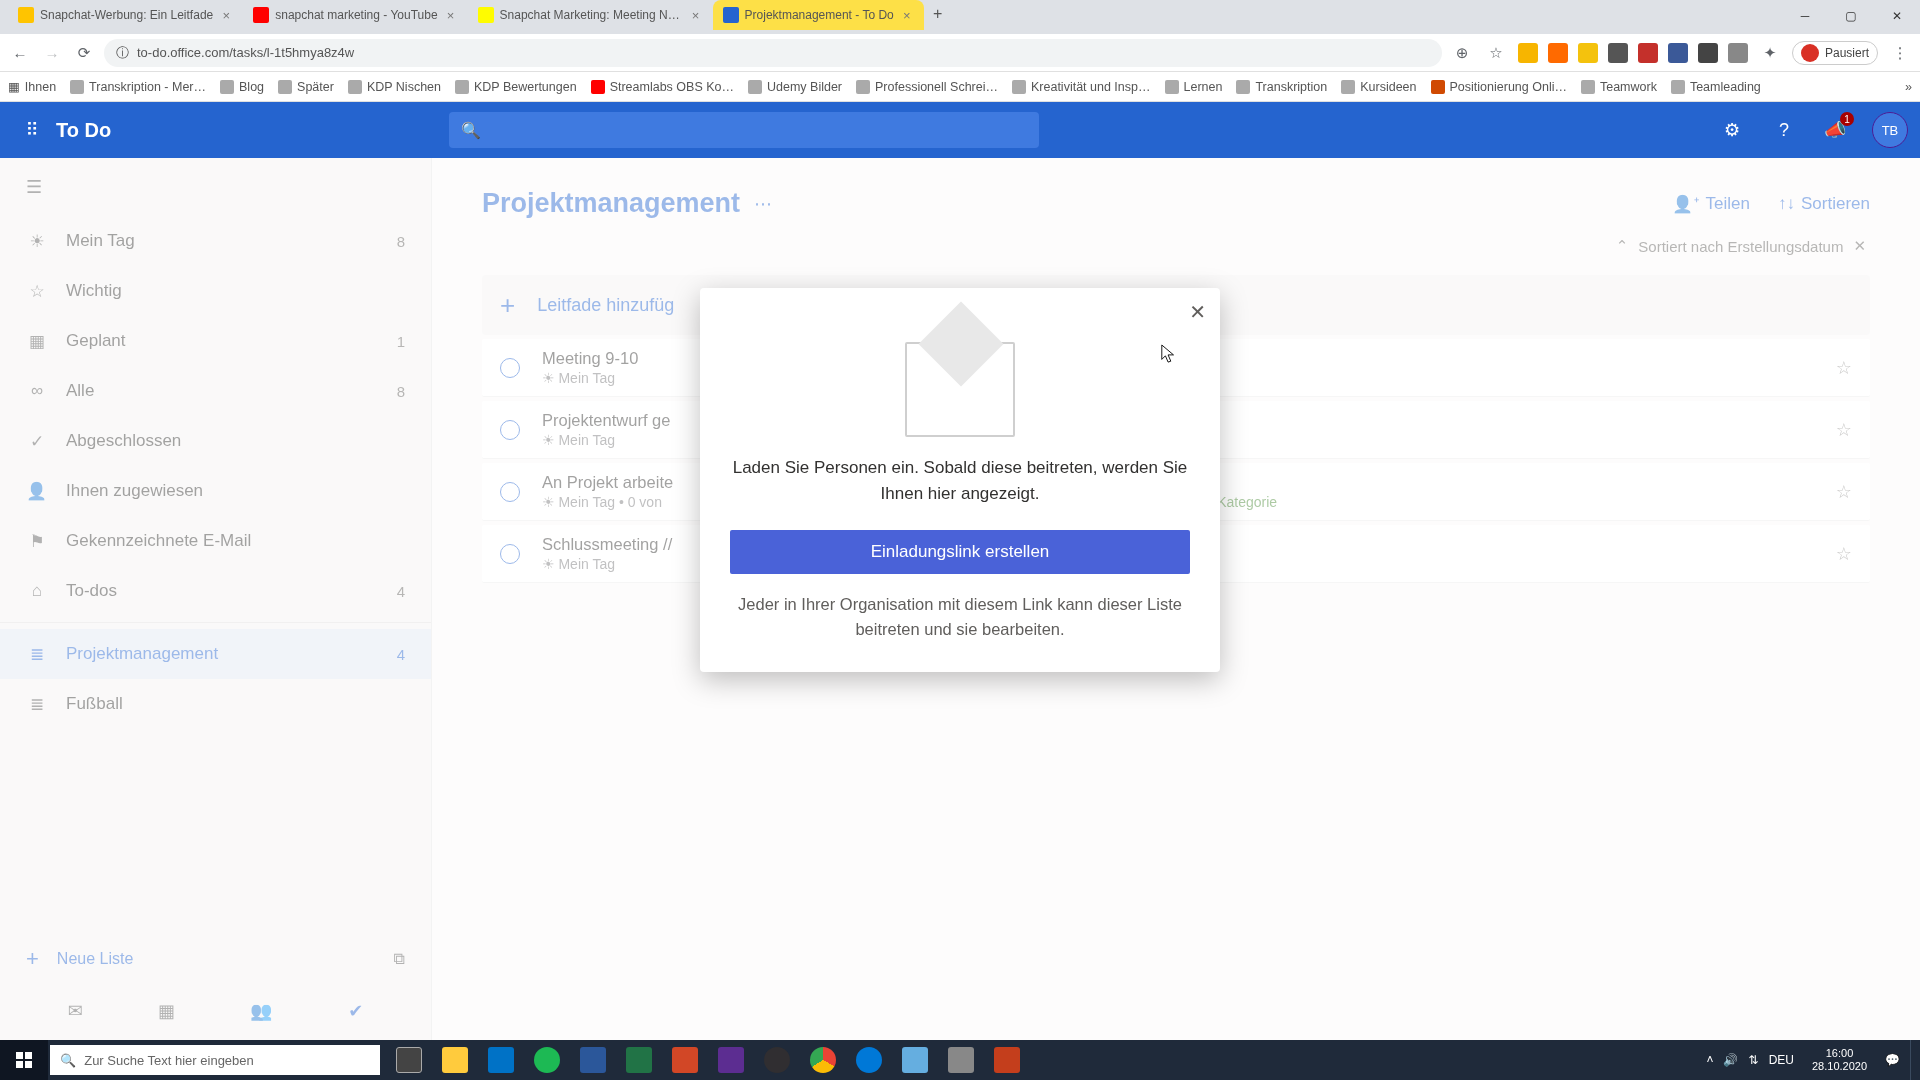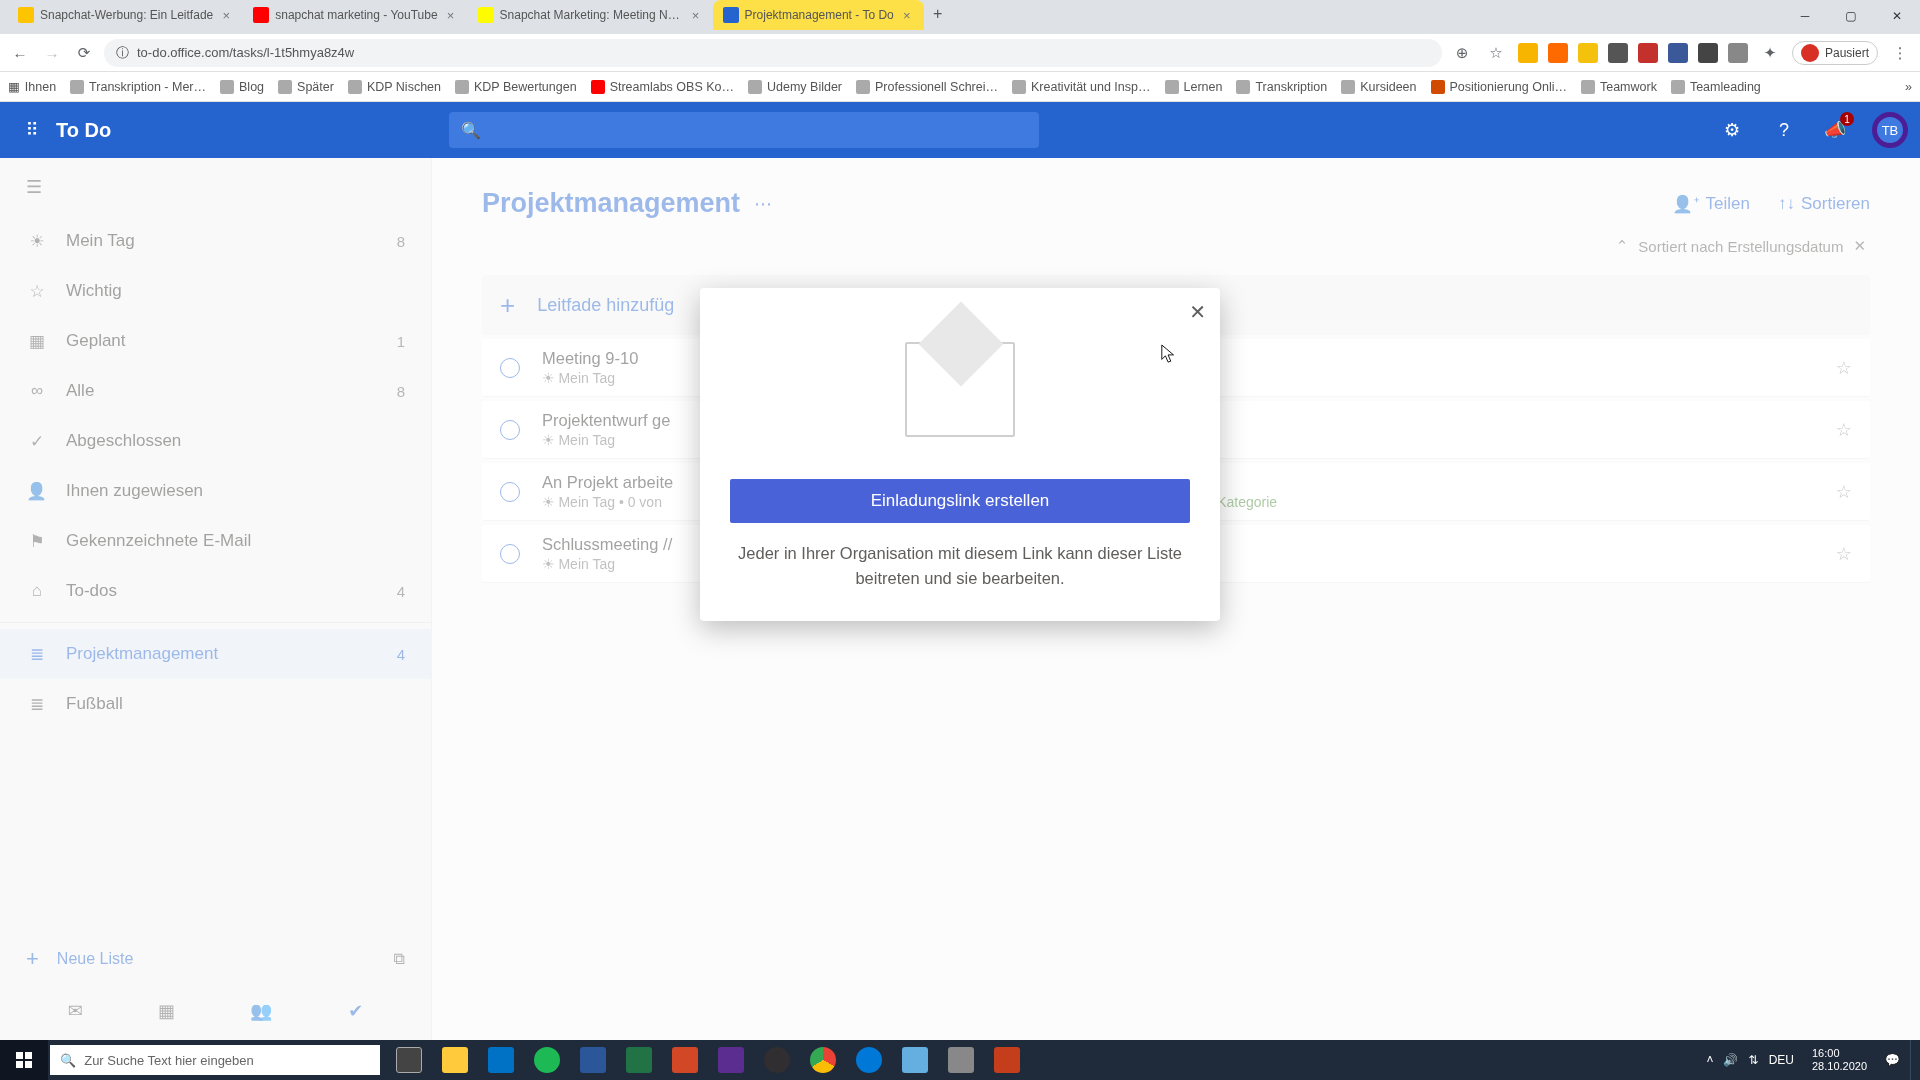--- a/index.html
+++ b/index.html
@@ -31,21 +31,21 @@
 
 
 .app { flex: 1; display: flex; flex-direction: column; position: relative; }
 .app-header { height: 56px; background: #2564cf; display: flex; align-items: center; padding: 0 12px; color: #fff; }
 .waffle { width: 40px; height: 40px; display: flex; align-items: center; justify-content: center; font-size: 18px; }
 .app-title { font-size: 20px; font-weight: 600; margin-left: 4px; }
 .app-search { margin: 0 auto; width: 590px; height: 36px; background: #3f7ae0; border-radius: 4px; display: flex; align-items: center; padding: 0 12px; color: #cfe0fa; }
 .hdr-right { display: flex; align-items: center; gap: 20px; margin-left: auto; }
 .hdr-icon { width: 32px; height: 32px; display: flex; align-items: center; justify-content: center; position: relative; font-size: 18px; }
 .badge { position: absolute; top: -2px; right: -2px; background: #a80000; color: #fff; font-size: 10px; width: 14px; height: 14px; border-radius: 50%; display: flex; align-items: center; justify-content: center; }
-.avatar { width: 36px; height: 36px; border-radius: 50%; background: #3f7ae0; border: 5px solid #4c1d95; display: flex; align-items: center; justify-content: center; font-size: 13px; }
+.avatar { width: 36px; height: 36px; border-radius: 50%; background: #3f7ae0; border: 1px solid #4c1d95; display: flex; align-items: center; justify-content: center; font-size: 13px; }
 
 .app-body { flex: 1; display: flex; background: #f5f5f5; position: relative; }
 .sidebar { width: 432px; background: #f3f2f1; border-right: 1px solid #e4e4e4; display: flex; flex-direction: column; }
 .hamburger { padding: 18px 0 10px 26px; color: #555; font-size: 18px; }
 .side-list { padding-top: 8px; }
 .side-item { display: flex; align-items: center; height: 50px; padding: 0 26px; font-size: 17px; color: #323130; gap: 18px; }
 .side-item .ic { width: 22px; text-align: center; color: #555; }
 .side-item .count { margin-left: auto; color: #605e5c; font-size: 15px; }
 .side-item.selected { background: #e1e7f1; color: #2564cf; font-weight: 400; }
 .side-item.selected .ic, .side-item.selected .count { color: #2564cf; }
@@ -87,21 +87,21 @@
 .cursor { position: absolute; width: 18px; height: 22px; pointer-events: none; }
 
 
 .taskbar { height: 40px; background: #1f2a3a; display: flex; align-items: center; color: #fff; font-size: 12px; }
 .taskbar .start { width: 48px; height: 40px; display: flex; align-items: center; justify-content: center; background: #0f1622; }
 .taskbar .search { width: 330px; height: 30px; background: #fff; color: #666; display: flex; align-items: center; padding: 0 10px; gap: 8px; margin-left: 2px; font-size: 13px; }
 .taskbar .tb-icons { display: flex; margin-left: 6px; }
 .taskbar .tb-icons div { width: 46px; height: 40px; display: flex; align-items: center; justify-content: center; }
 .taskbar .tb-icons .ic-box { width: 26px; height: 26px; border-radius: 3px; }
 .taskbar .tray { margin-left: auto; display: flex; align-items: center; gap: 10px; padding-right: 4px; }
-.taskbar .clock { text-align: left; line-height: 1.2; font-size: 11px; padding: 0 8px; }
+.taskbar .clock { text-align: center; line-height: 1.2; font-size: 11px; padding: 0 8px; }
 </style>
 </head>
 <body>
 
 <div class="chrome">
 
   <div class="tabs-strip">
     <div class="tab">
         <div class="favicon" style="background:#ffc400"></div>
         <span class="title">Snapchat-Werbung: Ein Leitfade</span>
@@ -374,20 +374,21 @@
               <div class="meta">☀ Mein Tag</div>
             </div>
           <div class="star">☆</div>
         </div>
       </div>
 
       <div class="dim-overlay">
         <div class="modal">
           <div class="close">✕</div>
           <div class="illus"></div>
+          <p>Laden Sie Personen ein. Sobald diese beitreten, werden Sie Ihnen hier angezeigt.</p>
           <button class="btn">Einladungslink erstellen</button>
           <p class="subtext">Jeder in Ihrer Organisation mit diesem Link kann dieser Liste beitreten und sie bearbeiten.</p>
           <svg class="cursor" style="left:460px;top:55px" viewBox="0 0 20 24">
               <path d="M2 2 L2 18 L6 14 L9 21 L12 20 L9 13 L15 13 Z" fill="#fff" stroke="#000" stroke-width="1"></path>
             </svg>
         </div>
       </div>
 
     </div>
   </div>

